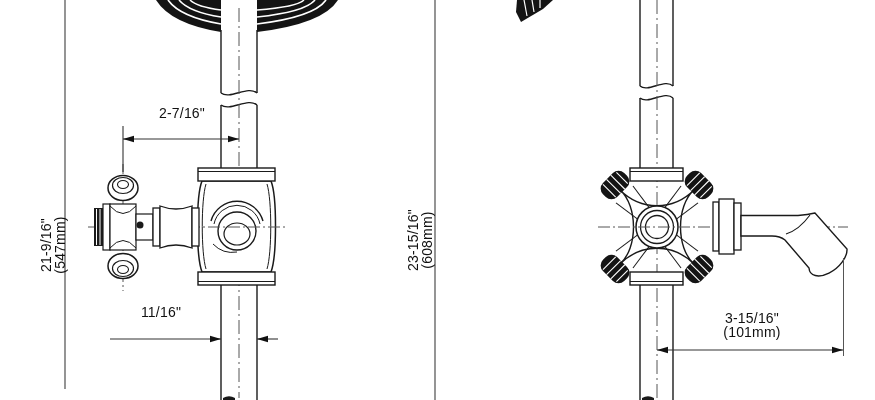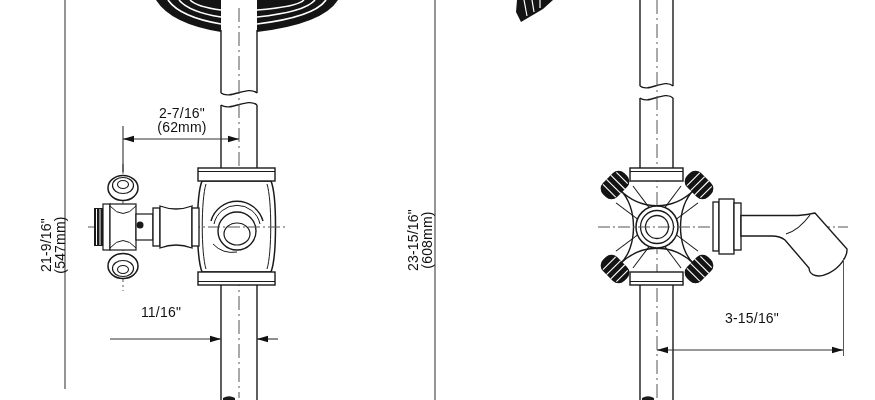--- a/index.html
+++ b/index.html
@@ -223,34 +223,34 @@
       <polygon points="657,350 668,346.8 668,353.2" fill="#111" stroke="none"></polygon>
       <polygon points="843,350 832,346.8 832,353.2" fill="#111" stroke="none"></polygon>
     </g>
 
     <path d="M642,400 L642,398 Q648,394.5 654,398 L654,400 Z" fill="#1a1a1a"></path>
   </g>
 </svg>
 
 <div class="dim-text" style="left:126px; top:107px; width:112px;">
   <div>2-7/16"</div>
-  <div>(62mm)</div>
 </div>
 
 <div class="dim-text" style="left:105px; top:306px; width:112px;">
   <div>11/16"</div>
 </div>
 
 <div class="dim-text rot" style="left:53px; top:245px;">
   <div>21-9/16"</div>
   <div>(547mm)</div>
 </div>
 
 <div class="dim-text rot" style="left:420px; top:240px;">
   <div>23-15/16"</div>
   <div>(608mm)</div>
 </div>
 
 <div class="dim-text" style="left:696px; top:312px; width:112px;">
   <div>3-15/16"</div>
+  <div>(101mm)</div>
 </div>
 
 </div>
 
 </body></html>

